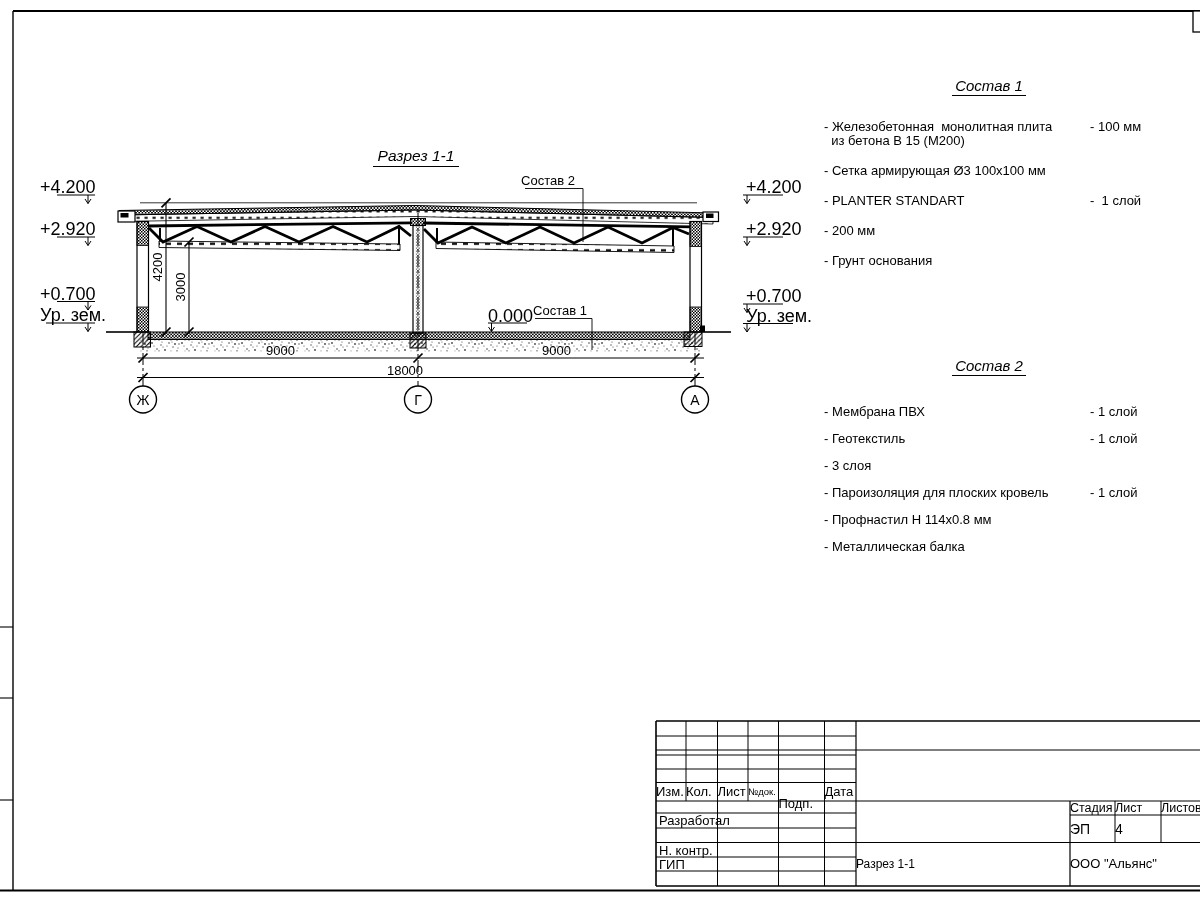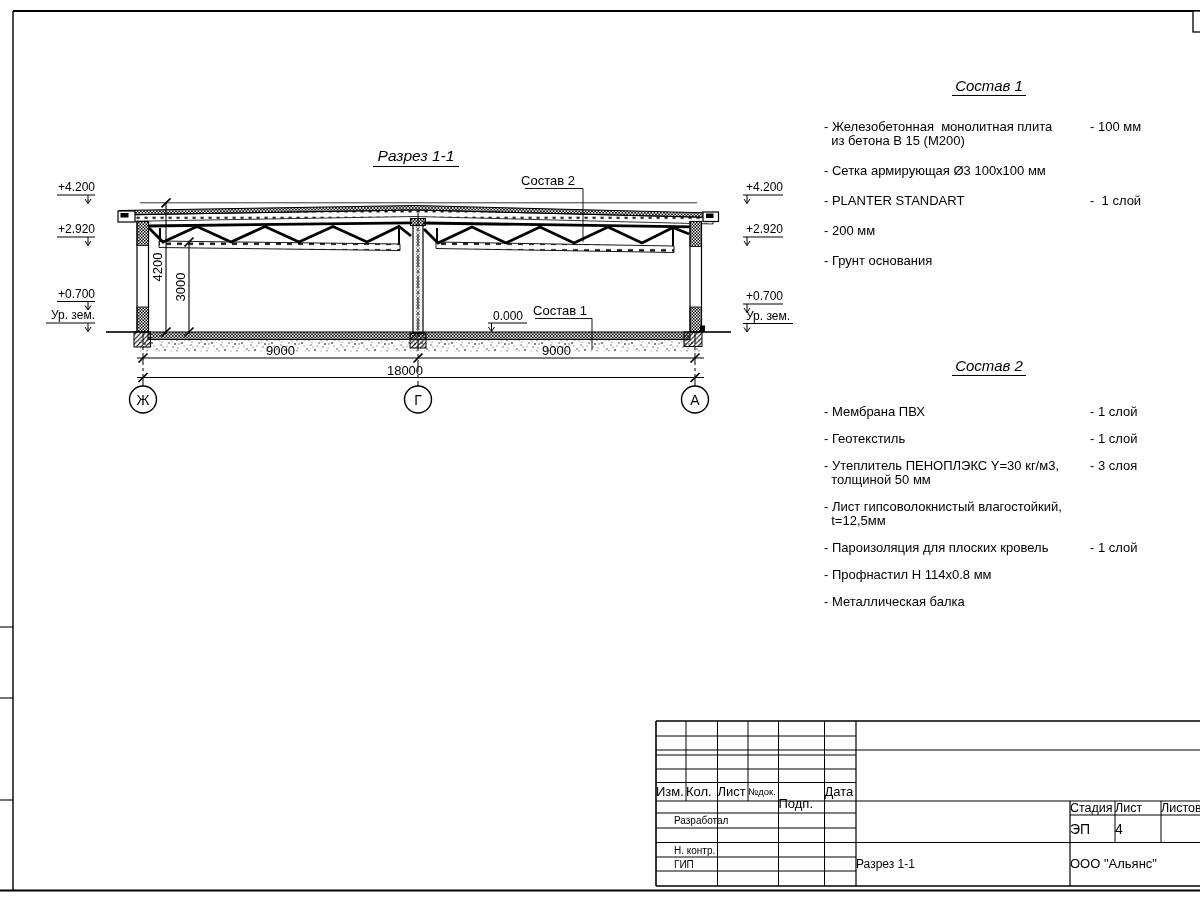--- a/index.html
+++ b/index.html
@@ -1,34 +1,34 @@
 <!DOCTYPE html>
 <html><head>
 <meta charset="utf-8">
 <style>
   html,body{margin:0;padding:0;width:1200px;height:900px;background:#fff;overflow:hidden}
   #sheet{position:absolute;inset:0;width:1200px;height:900px;font-family:"Liberation Sans",sans-serif;color:#000}
   svg{position:absolute;left:0;top:0}
-  .t{position:absolute;color:#000;white-space:pre;line-height:14px;font-size:12px}
+  .t{position:absolute;color:#000;white-space:pre;line-height:14px;font-size:18px}
   .ctr{text-align:center}
   .rgt{text-align:right}
   .rot{transform:rotate(-90deg)}
   .dtitle{font-size:15.5px;font-style:italic;border-bottom:1.3px solid #000;padding-bottom:2px;line-height:16px}
   .list{position:absolute;left:824px;width:330px}
   .lh{font-style:italic;font-size:15px;text-align:center;line-height:16px}
   .lh span{border-bottom:1.2px solid #000;padding:0 3px 1px}
   .li{display:flex;align-items:flex-start}
   .lt{width:266px;white-space:pre-wrap;font-size:13px;line-height:14px}
   .la{width:64px;white-space:pre;font-size:13px;line-height:14px}
   #sostav1 .li{margin-bottom:16px}
   #sostav2 .li{margin-bottom:13px}
   #sostav1 .lh{margin-bottom:26px}
   #sostav2 .lh{margin-bottom:31px}
   .tb{position:absolute;line-height:19px;font-size:13px;text-align:left}
-  .tbs{position:absolute;font-size:10px;line-height:15px;padding-left:18px}
+  .tbs{position:absolute;font-size:13px;line-height:15px;padding-left:3px}
 </style>
 </head>
 <body>
 
 <div id="sheet">
 
 <svg width="1200" height="900" viewBox="0 0 1200 900">
   <defs>
     <pattern id="xh" width="3.2" height="3.2" patternUnits="userSpaceOnUse">
       <path d="M0 3.2L3.2 0M0 0L3.2 3.2" stroke="#000" stroke-width="0.8" fill="none"></path>
@@ -288,28 +288,21 @@
   <div class="lh"><span>Состав 2</span></div>
   <div class="li">
         <div class="lt">- Мембрана ПВХ</div>
         <div class="la">- 1 слой</div>
       </div>
   <div class="li">
         <div class="lt">- Геотекстиль</div>
         <div class="la">- 1 слой</div>
       </div>
   <div class="li">
-        <div class="lt">- Утеплитель ПЕНОПЛЭКС Y=30 кг/м3,
-  толщиной 50 мм</div>
         <div class="la">- 3 слоя</div>
-      </div>
-  <div class="li">
-        <div class="lt">- Лист гипсоволокнистый влагостойкий,
-  t=12,5мм</div>
-        <div class="la"></div>
       </div>
   <div class="li">
         <div class="lt">- Пароизоляция для плоских кровель</div>
         <div class="la">- 1 слой</div>
       </div>
   <div class="li">
         <div class="lt">- Профнастил Н 114х0.8 мм</div>
         <div class="la"></div>
       </div>
   <div class="li">

